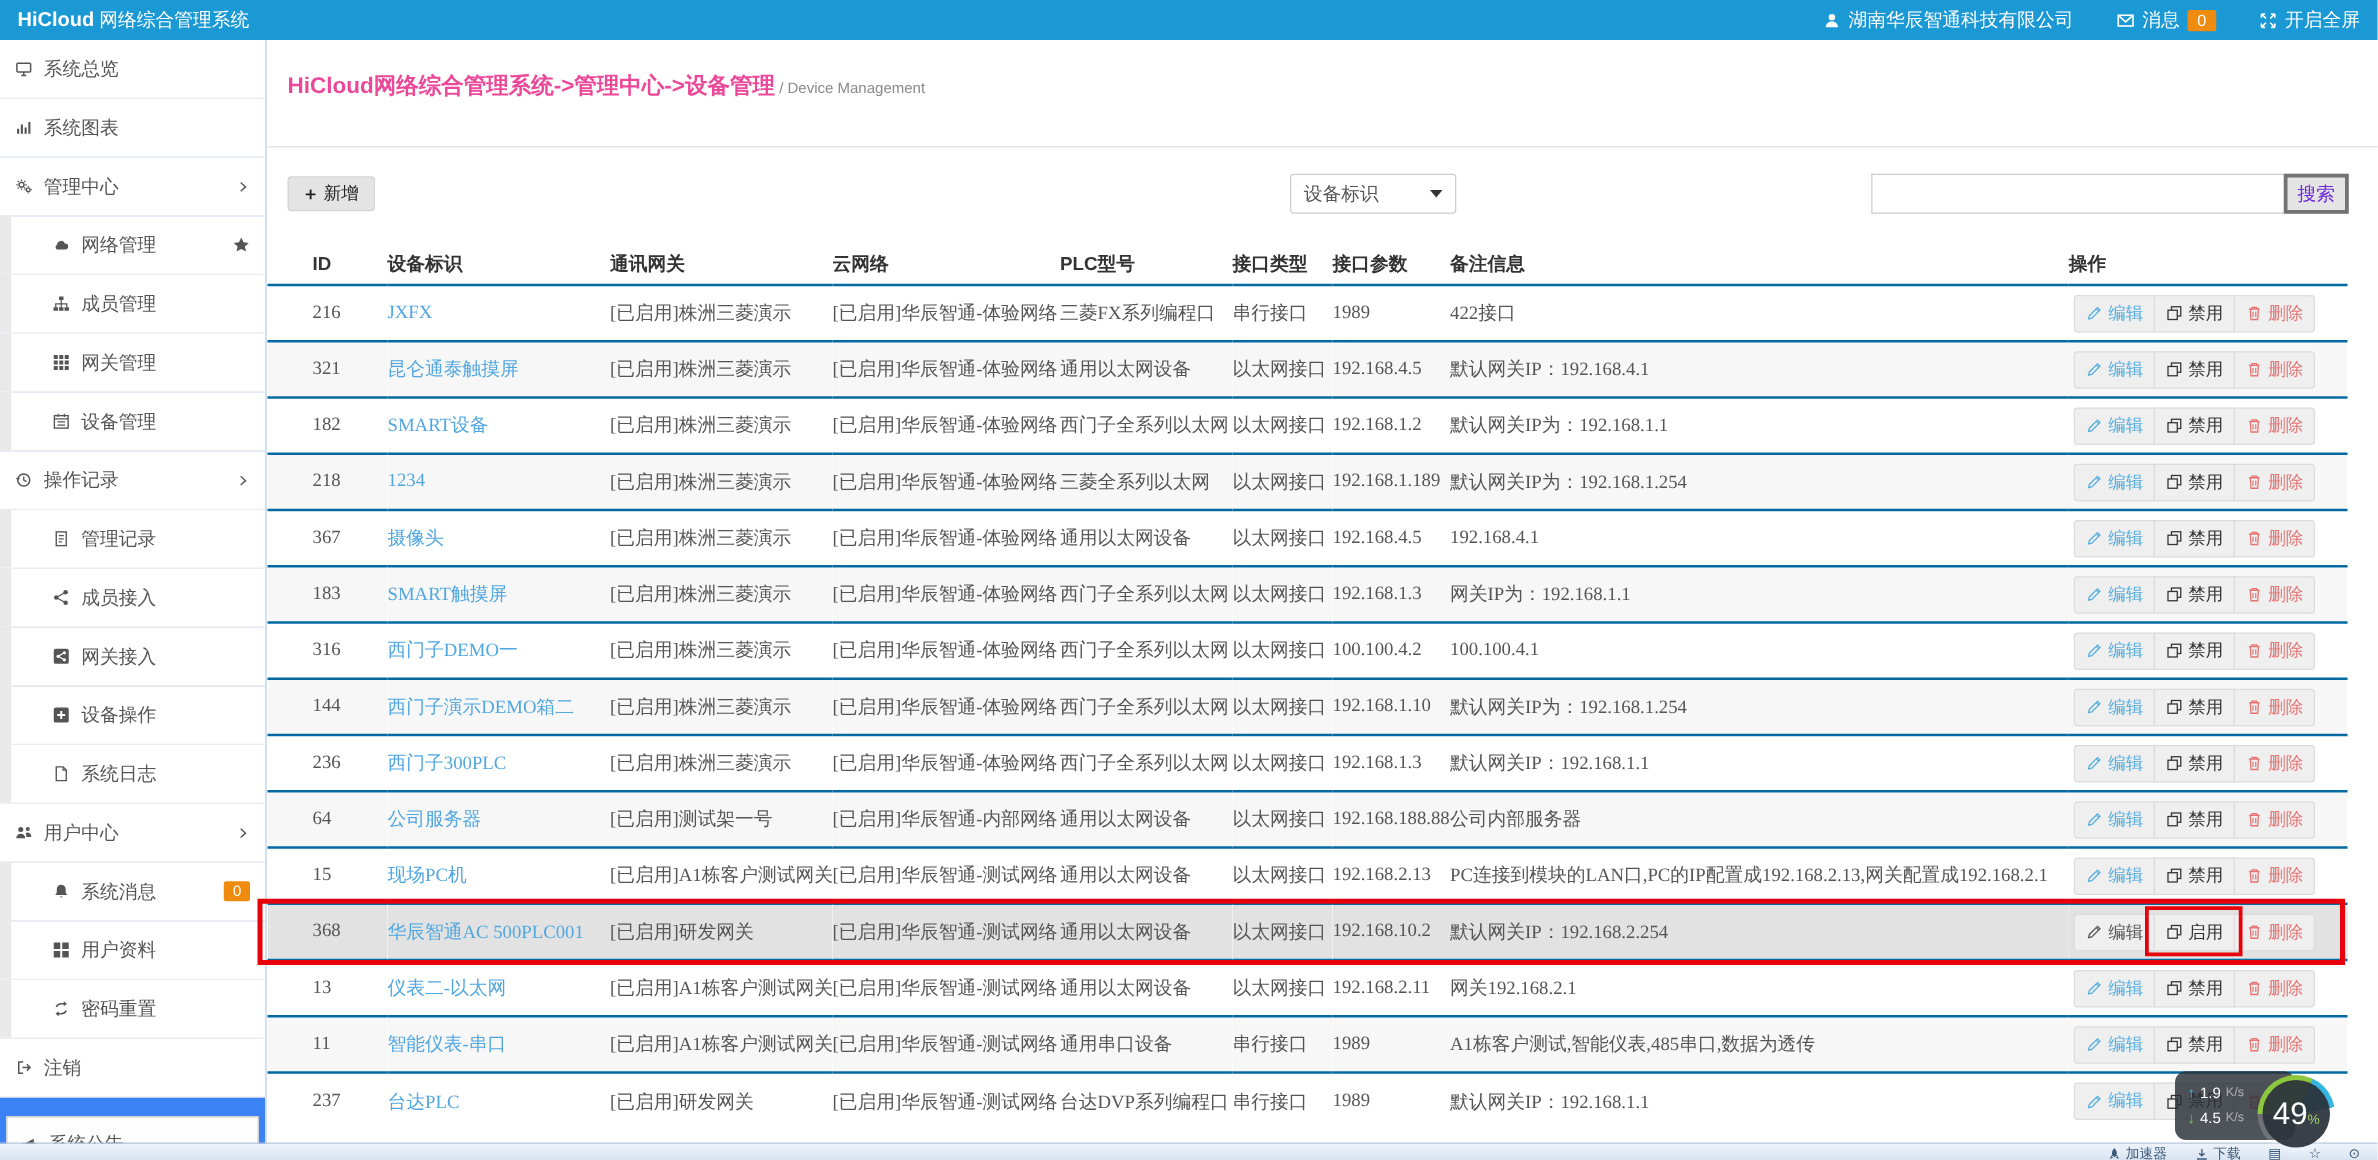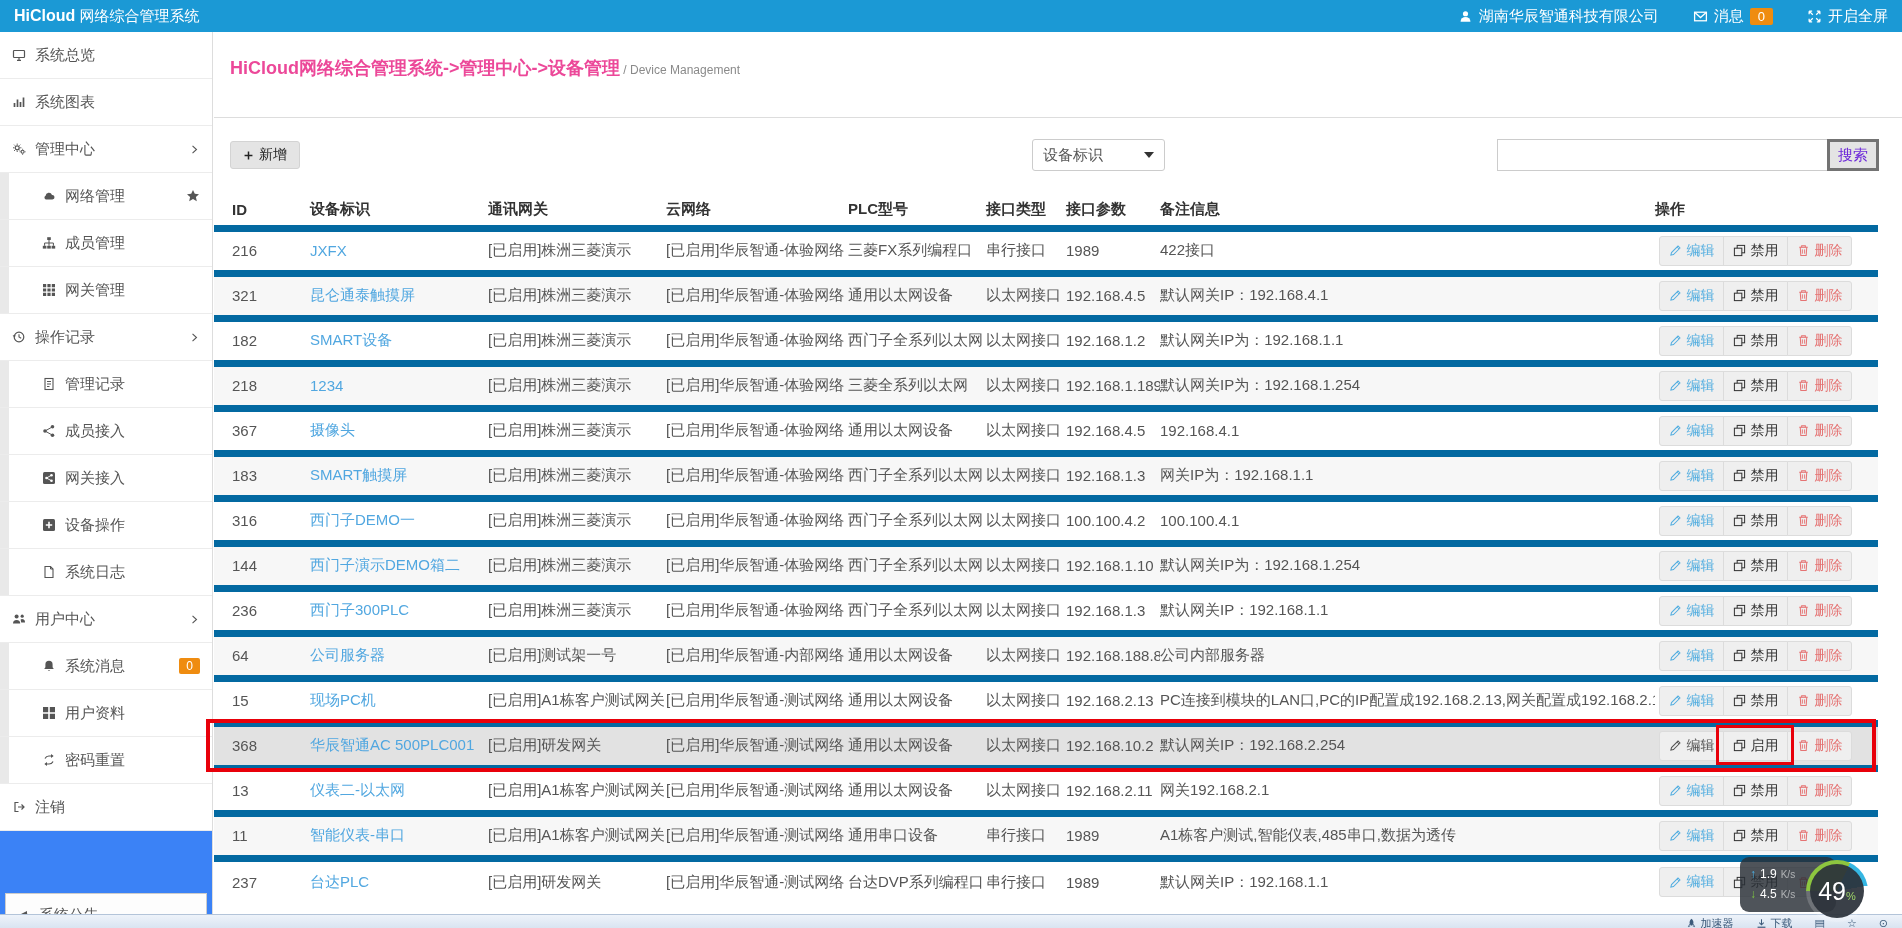--- a/index.html
+++ b/index.html
@@ -52,22 +52,22 @@
   .search-box { position:absolute; right:23px; top:21px; display:flex; }
   .search-box input { width:330px; height:32px; border:1px solid #ccc; border-right:none; padding:0 8px;
     font-size:14px; outline:none; font-family:inherit; }
   .btn-search { width:52px; height:32px; background:#e4e4e4; border:3px solid #737373; font-size:15px; color:#6d28d9;
     cursor:pointer; font-family:Liberation Mono, monospace; }
 
   
   table { border-collapse:collapse; table-layout:fixed; width:1664px; margin-left:0; }
   th { text-align:left; font-size:15px; color:#333; height:33px; font-weight:bold; white-space:nowrap; }
   td { font-size:15px; color:#555; height:45px; white-space:nowrap; overflow:hidden; }
-  th:first-child, td:first-child { padding-left:18px; }
-  tbody tr { border-top:7px solid #0369a1; }
+  th:first-child, td:first-child { padding-left:36px; }
+  tbody tr { border-top:2px solid #0369a1;font-family:Liberation Serif, serif; }
   tbody tr:nth-child(even) { background:#f7f7f7; }
   tbody tr.hl { background:#e2e2e2; }
   .dev-link { color:#51a7e0; cursor:pointer; }
   .btn-grp { display:inline-flex; }
   .btn-grp button { width:65px; height:30px; background:#efefef; border:1px solid #dcdcdc; margin-left:-1px;
     font-size:14px; cursor:pointer; display:inline-flex; align-items:center; justify-content:center; gap:5px;
     font-family:inherit; }
   .btn-grp button:first-child { border-radius:3px 0 0 3px; margin-left:4px;justify-content:center; }
   .btn-grp button:last-child { border-radius:0 3px 3px 0; }
   .act-edit { color:#54aee0; } .act-edit-dark { color:#555; }
@@ -176,20 +176,27 @@
           <rect x="9.6" y="9.8" width="3.6" height="2.8" fill="currentColor"></rect>
           <path d="M7 4v3M2.6 9.8V7h8.8v2.8M7 7v2.8" stroke="currentColor" fill="none" stroke-width="1"></path>
         </svg>
         <span>成员管理</span>
       </li>
       <li class="sub">
         <svg class="ic " viewBox="0 0 14 14">
           <path d="M1 1h3.2v3.2H1zM5.4 1h3.2v3.2H5.4zM9.8 1H13v3.2H9.8zM1 5.4h3.2v3.2H1zM5.4 5.4h3.2v3.2H5.4zM9.8 5.4H13v3.2H9.8zM1 9.8h3.2V13H1zM5.4 9.8h3.2V13H5.4zM9.8 9.8H13V13H9.8z" fill="currentColor"></path>
         </svg>
         <span>网关管理</span>
+      </li>
+      <li class="sub">
+        <svg class="ic " viewBox="0 0 14 14">
+          <rect x="1.5" y="2.5" width="11" height="10" fill="none" stroke="currentColor" stroke-width="1.1"></rect>
+          <path d="M1.5 5h11M4.5 1v2.5M9.5 1v2.5M4 7.5h6M4 10h6" stroke="currentColor" fill="none" stroke-width="1"></path>
+        </svg>
+        <span>设备管理</span>
       </li>
       <li class="top">
         <svg class="ic " viewBox="0 0 14 14">
           <circle cx="7" cy="7" r="4.8" fill="none" stroke="currentColor" stroke-width="1.2"></circle>
           <path d="M7 4.2V7l2.2 1.3" stroke="currentColor" fill="none" stroke-width="1.1"></path>
           <path d="M.6 5.2L2.3 7.6 4 5.4z" fill="currentColor"></path>
         </svg>
         <span>操作记录</span>
         <span class="side-right">
           <svg class="ic chev" viewBox="0 0 14 14">

